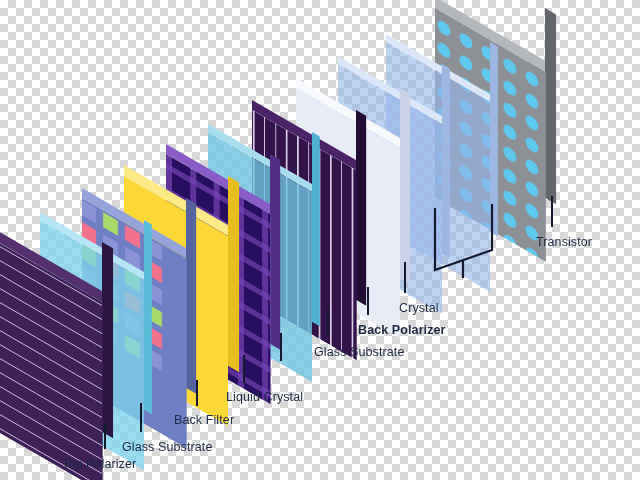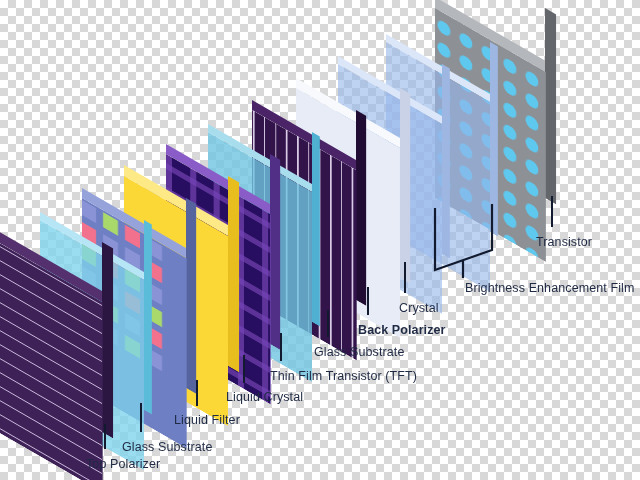--- a/index.html
+++ b/index.html
@@ -203,33 +203,31 @@
   <div class="lead" style="left:404px;top:262px;height:31px;"></div>
   <div class="lead" style="left:551px;top:196px;height:31px;"></div>
 
   <div class="bracket" style="left:432px;top:206px;">
     <svg width="90" height="68" viewBox="0 0 90 68">
       <path d="M3 2 L3 64 L60 44 L60 -2" fill="none" stroke="#111a2e" stroke-width="2.2"></path>
       <path d="M31 54 L31 72" fill="none" stroke="#111a2e" stroke-width="2.2"></path>
     </svg>
   </div>
 
-  <div class="lbl" style="left:62px;top:457px;margin-left:24px;">Top Polarizer</div>
+  <div class="lbl" style="left:62px;top:457px;">Top Polarizer</div>
 
   <div class="lbl" style="left:122px;top:440px;">Glass Substrate</div>
 
-  <div class="lbl" style="left:174px;top:413px;">Liquid Filter</div>
+  <div class="lbl" style="left:174px;top:413px;">Back Filter</div>
 
   <div class="lbl" style="left:226px;top:390px;">Liquid Crystal</div>
 
-  <div class="lbl" style="left:270px;top:369px;">Thin Film Transistor (TFT)</div>
 
   <div class="lbl" style="left:314px;top:345px;">Glass Substrate</div>
 
   <div class="lbl" style="left:358px;top:323px;font-weight:bold;">Back Polarizer</div>
 
   <div class="lbl" style="left:399px;top:301px;">Crystal</div>
 
-  <div class="lbl" style="left:465px;top:281px;">Brightness Enhancement Film</div>
 
   <div class="lbl" style="left:536px;top:235px;">Transistor</div>
 
 </div>
 
 </body></html>

